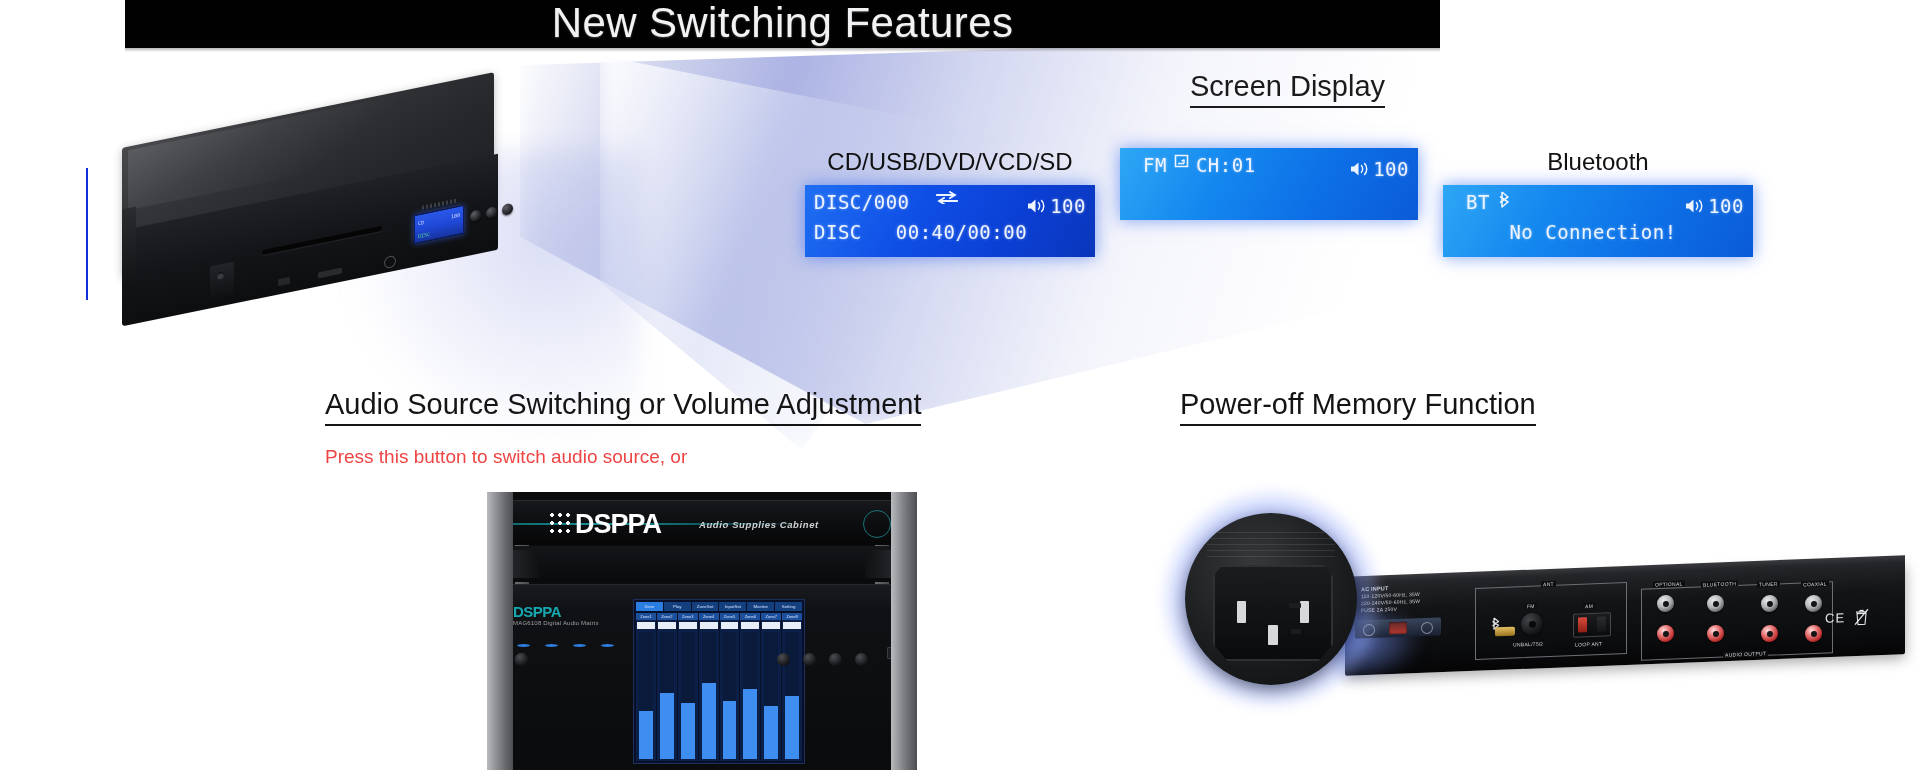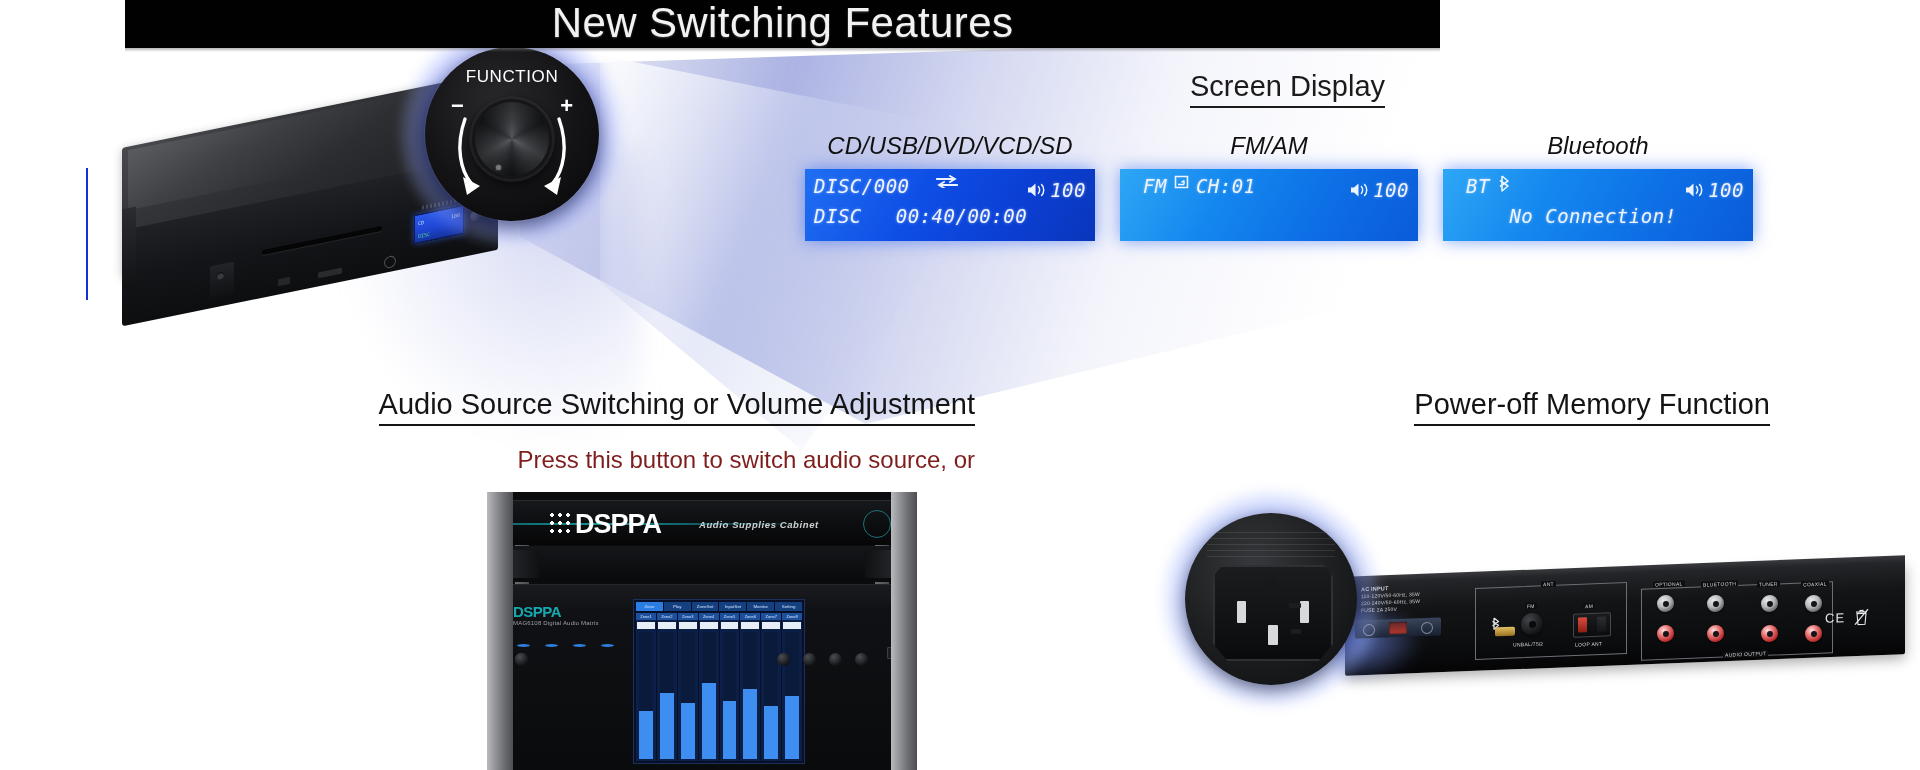--- a/index.html
+++ b/index.html
@@ -205,21 +205,21 @@
     background:#1330d8;z-index:11;
   }
 
   
   .screen-display-head{
     position:absolute;left:1190px;top:70px;z-index:14;
     font-size:29px;color:#1b1b1b;
     border-bottom:2px solid #1b1b1b;padding-bottom:3px;
     white-space:nowrap;
   }
-  .lcd-group{position:absolute;top:132px;z-index:14;font-style:italic;}
+  .lcd-group{position:absolute;top:148px;z-index:14;}
   .lcd-cap{
     font-size:24px;color:#111;text-align:center;margin-bottom:9px;white-space:nowrap;
   }
   .lcd{
     position:relative;width:100%;height:72px;
     background:linear-gradient(120deg,#1f6ff2 0%,#0f4fe6 38%,#0b3fd4 70%,#0a36bb 100%);
     box-shadow:0 0 16px rgba(30,90,240,.55);
     overflow:hidden;
   }
   .lcd.cyan{
@@ -237,27 +237,27 @@
   .lcd-row.r2{justify-content:flex-start;}
   .spk{display:inline-flex;align-items:center;gap:4px;}
   .spk svg{display:block;}
   .grow{flex:1;}
 
   #lcd-disc{left:805px;width:290px;}
   #lcd-fm{left:1120px;width:298px;}
   #lcd-bt{left:1443px;width:310px;}
 
   
-  .cap-block{position:absolute;z-index:14;text-align:right;}
+  .cap-block{position:absolute;z-index:14;text-align:left;}
   .cap-head{
     display:inline-block;font-size:29px;color:#141414;
     border-bottom:2px solid #141414;padding-bottom:3px;white-space:nowrap;
   }
   .cap-body{
-    margin-top:18px;font-size:24px;color:#7f1d1d;line-height:1.32;white-space:nowrap;
+    margin-top:18px;font-size:19px;color:#ef4444;line-height:1.32;white-space:nowrap;
   }
   #cap-left{left:325px;top:388px;width:650px;}
   #cap-right{left:1180px;top:388px;width:590px;}
 
   
   .socket-wrap{position:absolute;left:1185px;top:513px;width:172px;height:172px;z-index:16;}
   .socket-glow{
     position:absolute;left:-22px;top:-22px;width:216px;height:216px;border-radius:50%;
     background:radial-gradient(circle,
       rgba(60,90,240,0) 36%,
@@ -560,37 +560,20 @@
       <span class="l3">DISC</span>
     </div>
     <div class="dev-knobs">
       <i></i>
       <i></i>
       <i></i>
     </div>
   </div>
 
   <div class="knob-line"></div>
-  <div class="knob-wrap">
-    <div class="knob-glow"></div>
-    <div class="knob-disc">
-      <div class="knob-label">FUNCTION</div>
-      <div class="knob-minus">−</div>
-      <div class="knob-plus">+</div>
-      <svg class="knob-arrows" viewBox="0 0 174 174">
-        <path d="M40 72 C 30 100, 36 124, 46 136" fill="none" stroke="#ffffff" stroke-width="3.4" stroke-linecap="round"></path>
-        <path d="M38 130 L 55 139 L 42 148 Z" fill="#ffffff"></path>
-        <path d="M134 72 C 144 100, 138 124, 128 136" fill="none" stroke="#ffffff" stroke-width="3.4" stroke-linecap="round"></path>
-        <path d="M136 130 L 119 139 L 132 148 Z" fill="#ffffff"></path>
-      </svg>
-      <div class="knob-center">
-        <div class="knob-dot"></div>
-      </div>
-    </div>
-  </div>
 
   <div class="screen-display-head">Screen Display</div>
 
   <div class="lcd-group" id="lcd-disc">
     <div class="lcd-cap">CD/USB/DVD/VCD/SD</div>
     <div class="lcd">
       <div class="lcd-inner">
         <div class="lcd-row">
           <span>DISC/000</span>
           <span style="width:26px"></span>
@@ -611,21 +594,20 @@
         <div class="lcd-row r2">
           <span>DISC</span>
           <span style="width:34px"></span>
           <span>00:40/00:00</span>
         </div>
       </div>
     </div>
   </div>
 
   <div class="lcd-group" id="lcd-fm">
-    <div class="lcd-cap">FM/AM</div>
     <div class="lcd cyan">
       <div class="lcd-inner">
         <div class="lcd-row" style="padding-left:14px">
           <span>FM</span>
           <span style="width:7px"></span>
           <svg width="15" height="14" viewBox="0 0 15 14">
             <path d="M1.5 1.5 H13.5 V12.5 H1.5 Z" fill="none" stroke="#eef4ff" stroke-width="1.6"></path>
             <path d="M4 9.5 H10 M10 9.5 V5.5 M10 5.5 L7.6 7.3" fill="none" stroke="#eef4ff" stroke-width="1.5"></path>
           </svg>
           <span style="width:7px"></span>

